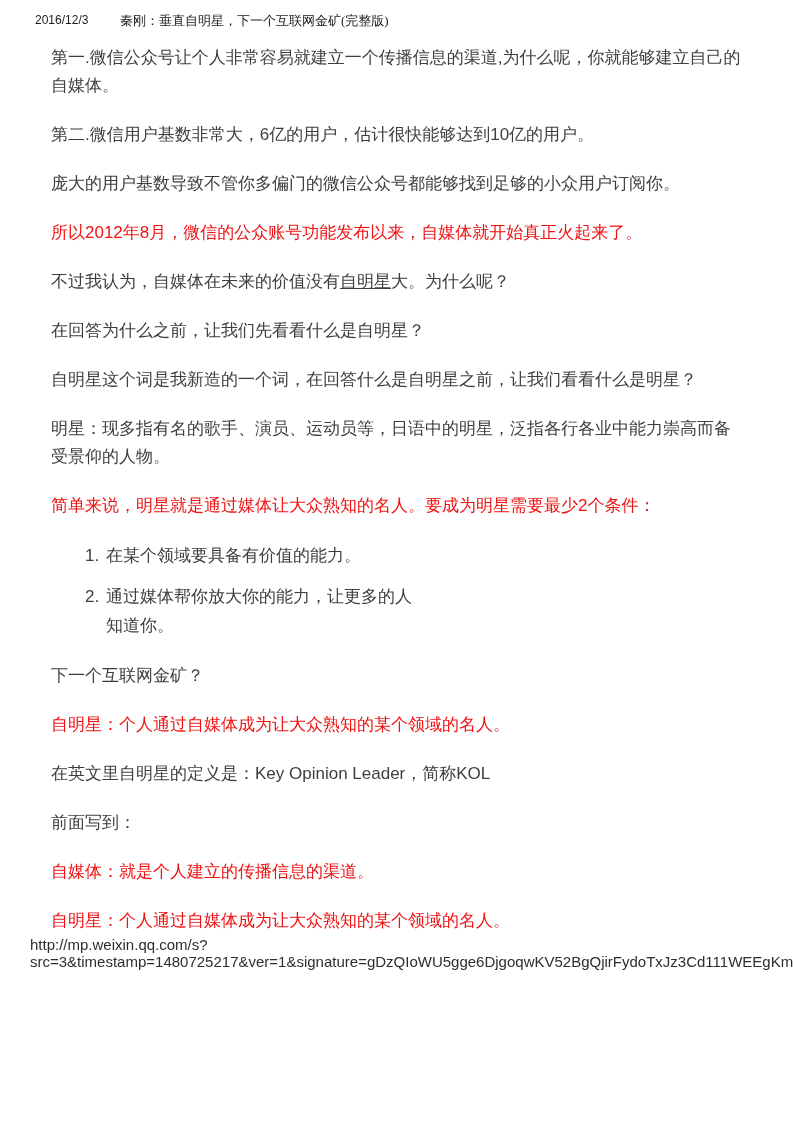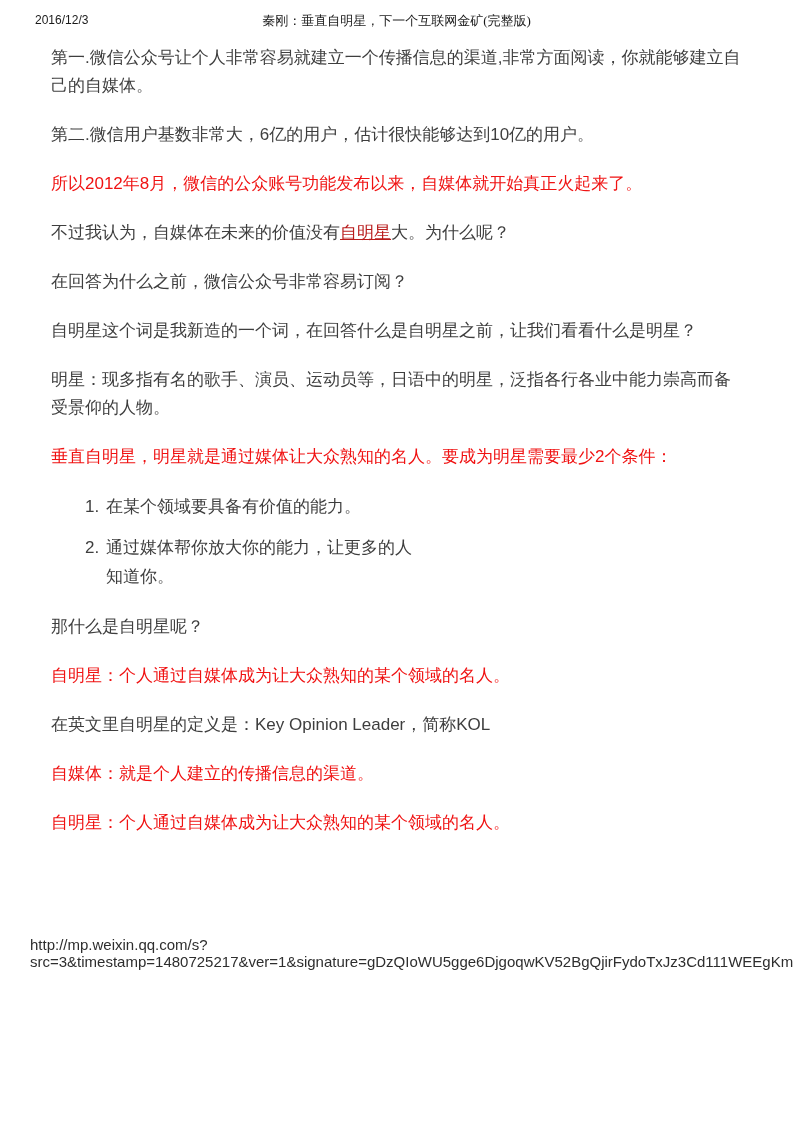--- a/index.html
+++ b/index.html
@@ -13,32 +13,32 @@
     font-family:"Liberation Sans", sans-serif;
   }
   
   .hdr-date {
     position:absolute; top:13px; left:35px;
     font-size:12px; color:#1a1a1a;
     font-family:"Liberation Sans", sans-serif;
   }
   .hdr-title {
     position:absolute; top:12px; left:120px; right:120px;
-    text-align:center;
+    text-align:left;
     font-size:13px; color:#1a1a1a;
     font-family:"Liberation Serif", serif;
   }
   
   .content {
     position:absolute; top:44px; left:51px; width:692px;
     font-size:17px; line-height:28px; color:#3e3e3e;
   }
   .content p { margin:0 0 21px 0; }
   .red { color:#f01212; }
-  .inline-link { color:#b91c1c; text-decoration:underline; cursor:pointer; }
+  .inline-link { color:#404040; text-decoration:underline; cursor:pointer; }
   ol.cond-list {
     margin:16px 0 22px 0;
     padding-left:41px;
     line-height:29px;
   }
   ol.cond-list li { margin:12px; padding-left:2px; }
   .wrap2 { white-space:pre-line; }
   
   .footer {
     position:absolute; left:30px; right:8px; bottom:16px;
@@ -50,36 +50,38 @@
 </style>
 </head>
 <body>
 
 <div class="page">
 
   <div class="hdr-date">2016/12/3</div>
   <div class="hdr-title">秦刚：垂直自明星，下一个互联网金矿(完整版)</div>
 
   <div class="content">
-    <p>第一.微信公众号让个人非常容易就建立一个传播信息的渠道,非常方面阅读，你就能够建立自己的自媒体。</p>
+    <p>第一.微信公众号让个人非常容易就建立一个传播信息的渠道,为什么呢，你就能够建立自己的自媒体。</p>
     <p>第二.微信用户基数非常大，6亿的用户，估计很快能够达到10亿的用户。</p>
+    <p>庞大的用户基数导致不管你多偏门的微信公众号都能够找到足够的小众用户订阅你。</p>
     <p class="red">所以2012年8月，微信的公众账号功能发布以来，自媒体就开始真正火起来了。</p>
     <p><span>不过我认为，自媒体在未来的价值没有</span><span class="inline-link">自明星</span><span>大。为什么呢？</span></p>
-    <p>在回答为什么之前，微信公众号非常容易订阅？</p>
+    <p>在回答为什么之前，让我们先看看什么是自明星？</p>
     <p>自明星这个词是我新造的一个词，在回答什么是自明星之前，让我们看看什么是明星？</p>
     <p>明星：现多指有名的歌手、演员、运动员等，日语中的明星，泛指各行各业中能力崇高而备受景仰的人物。</p>
-    <p class="red">垂直自明星，明星就是通过媒体让大众熟知的名人。要成为明星需要最少2个条件：</p>
+    <p class="red">简单来说，明星就是通过媒体让大众熟知的名人。要成为明星需要最少2个条件：</p>
     <ol class="cond-list">
       <li>在某个领域要具备有价值的能力。</li>
       <li class="wrap2">通过媒体帮你放大你的能力，让更多的人
 知道你。</li>
     </ol>
-    <p>那什么是自明星呢？</p>
+    <p>下一个互联网金矿？</p>
     <p class="red">自明星：个人通过自媒体成为让大众熟知的某个领域的名人。</p>
     <p>在英文里自明星的定义是：Key Opinion Leader，简称KOL</p>
+    <p>前面写到：</p>
     <p class="red">自媒体：就是个人建立的传播信息的渠道。</p>
     <p class="red">自明星：个人通过自媒体成为让大众熟知的某个领域的名人。</p>
   </div>
 
   <div class="footer">
     <span class="url">http://mp.weixin.qq.com/s?src=3&amp;timestamp=1480725217&amp;ver=1&amp;signature=gDzQIoWU5gge6DjgoqwKV52BgQjirFydoTxJz3Cd111WEEgKmA4...</span>
     <span class="pagenum">3/17</span>
   </div>
 
 </div>

